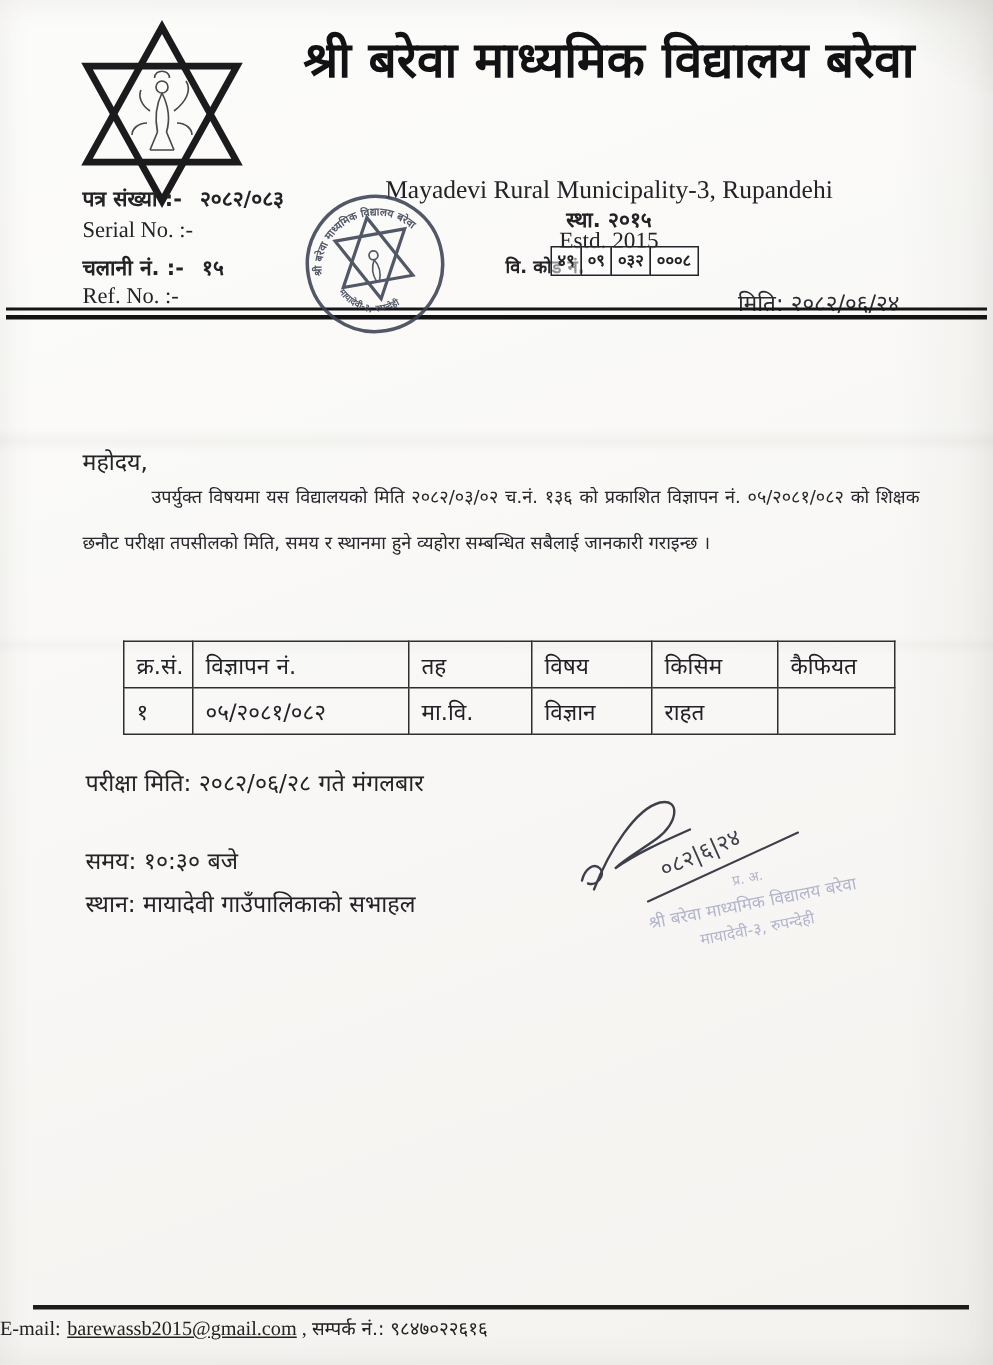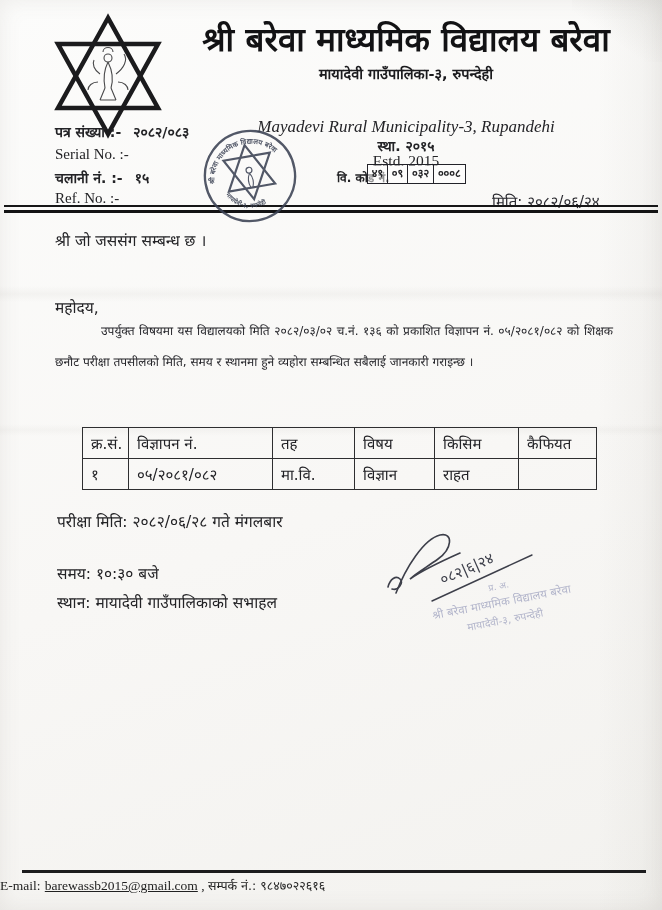--- a/index.html
+++ b/index.html
@@ -18,21 +18,21 @@
   .crease-h2{left:0;right:0;top:424px;height:12px;
     background:linear-gradient(180deg,rgba(120,115,105,0),rgba(120,115,105,.045) 50%,rgba(120,115,105,0));}
   .crease-v{left:598px;top:0;width:64px;height:910px;
     background:linear-gradient(90deg,rgba(140,135,125,0),rgba(140,135,125,.07));}
   
   .logo{left:48px;top:12px;width:120px;height:128px;}
   .hdr{left:168px;width:476px;text-align:center;}
   .title-np{top:16px;font-size:33px;font-weight:700;letter-spacing:0px;color:#121214;}
   .muni-np{top:63px;font-size:14.5px;font-weight:700;color:#1b1b1e;}
   .title-en{top:83px;font-size:27px;font-family:"Liberation Serif",serif;font-weight:400;color:#17171a;}
-  .muni-en{top:117px;font-size:17px;font-style:italic;font-family:"Liberation Serif",serif;color:#232327;}
+  .muni-en{top:117px;font-size:17px;font-family:"Liberation Serif",serif;color:#232327;}
   .estd-np{top:136px;font-size:14px;font-weight:700;}
   .estd-en{top:152px;font-size:15.5px;font-family:"Liberation Serif",serif;}
   
   .meta-row{left:55px;font-size:14px;}
   .np-b{font-weight:700;}
   .serif{font-family:"Liberation Serif",serif;font-size:15px;font-weight:400;}
   .m1{top:122px;} .m2{top:146px;} .m3{top:168px;} .m4{top:190px;}
   .meta-val{margin-left:12px;}
   
   .stamp{left:201px;top:127px;width:98px;height:98px;transform:rotate(-10deg);opacity:.88;z-index:5;}
@@ -87,21 +87,20 @@
       <circle cx="60" cy="46" r="4"></circle>
       <path d="M60,50 C56,58 55,66 57,76 M60,50 C64,58 66,66 63,76"></path>
       <path d="M57,76 L52,88 M63,76 L68,88 M52,88 L68,88"></path>
       <path d="M52,62 C46,58 44,52 46,48 M68,62 C76,56 80,48 76,42"></path>
       <path d="M50,70 C44,70 40,74 40,78 M70,70 C76,70 80,74 80,78"></path>
       <path d="M55,40 C55,34 65,34 65,40"></path>
     </g>
   </svg>
 
   <div class="abs hdr title-np">श्री बरेवा माध्यमिक विद्यालय बरेवा</div>
-  <div class="abs hdr muni-np">मायादेवी गाउँपालिका-३, रुपन्देही</div>
   <div class="abs hdr muni-en">Mayadevi Rural Municipality-3, Rupandehi</div>
   <div class="abs hdr estd-np">स्था. २०१५</div>
   <div class="abs hdr estd-en">Estd. 2015</div>
 
   <div class="abs meta-row m1 np-b">
     <span>पत्र संख्या :-</span><span class="meta-val">२०८२/०८३</span>
   </div>
   <div class="abs meta-row m2 serif">Serial No. :-</div>
   <div class="abs meta-row m3 np-b">
     <span>चलानी नं. :-</span><span class="meta-val">१५</span>
@@ -135,21 +134,20 @@
   </div>
 
   <div class="abs date-line">
     <span>मिति:</span>
     <span>२०८२/०६/२४</span>
   </div>
 
   <div class="abs rule1"></div>
   <div class="abs rule2"></div>
 
-  <div class="abs saluto">श्री जो जससंग सम्बन्ध छ ।</div>
   <div class="abs greet">महोदय,</div>
   <div class="abs para">उपर्युक्त विषयमा यस विद्यालयको मिति २०८२/०३/०२ च.नं. १३६ को प्रकाशित विज्ञापन नं. ०५/२०८१/०८२ को शिक्षक छनौट परीक्षा तपसीलको मिति, समय र स्थानमा हुने व्यहोरा सम्बन्धित सबैलाई जानकारी गराइन्छ ।</div>
 
   <table class="detail">
     <colgroup>
       <col class="c0">
         <col class="c1">
         <col class="c2">
         <col class="c3">
         <col class="c4">

